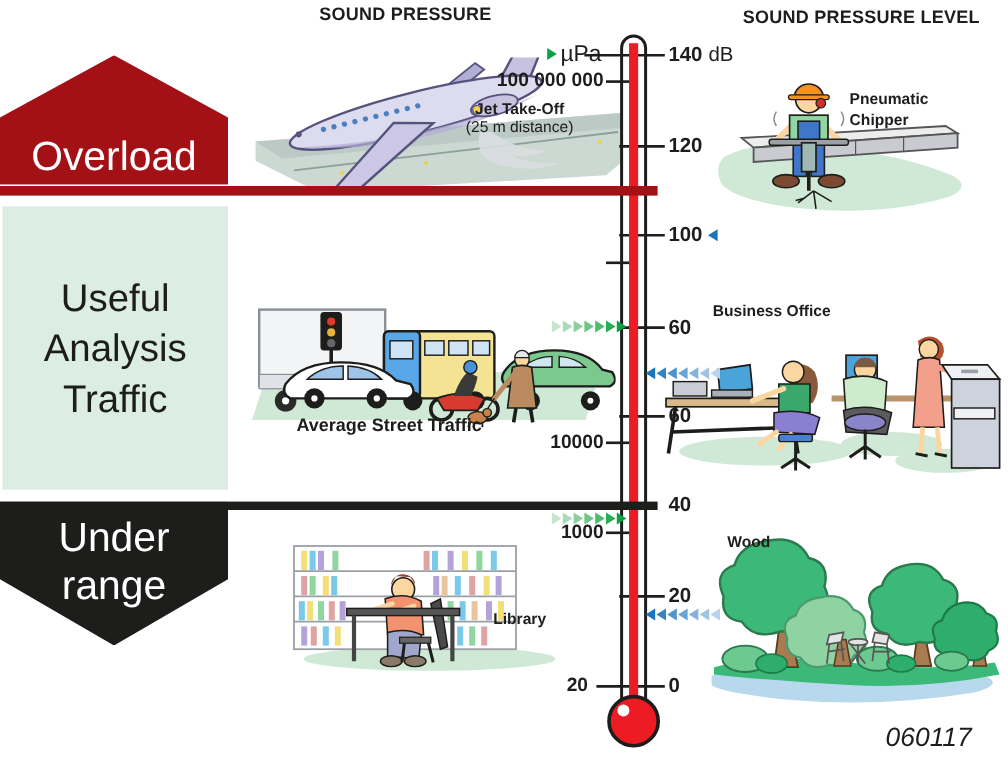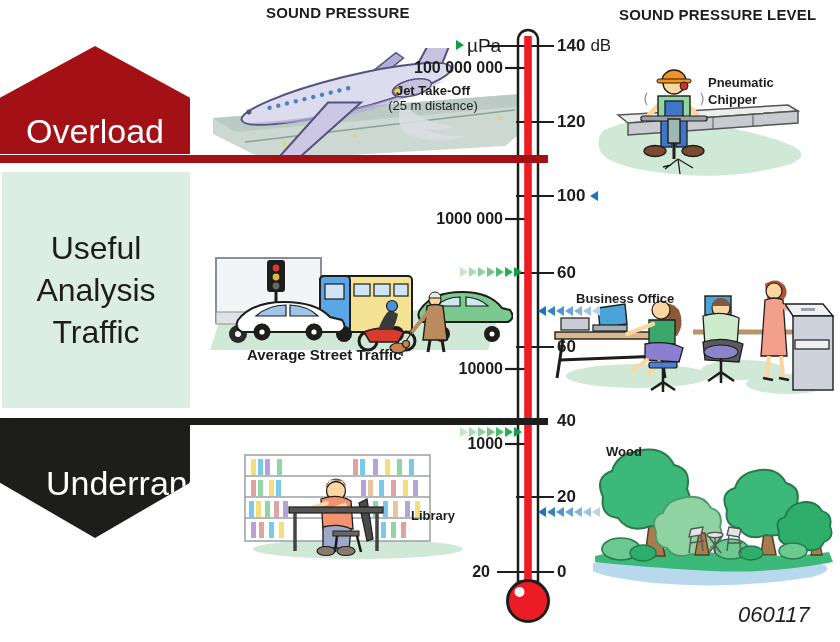--- a/index.html
+++ b/index.html
@@ -19,21 +19,21 @@
   
   #overload-shape{left:0;top:46px;width:190px;height:108px;background:var(--dark-red,#a31116);
     clip-path:polygon(50% 0%,100% 48%,100% 100%,0% 100%,0% 48%);
     display:flex;align-items:flex-end;justify-content:center;}
   #overload-shape .zone-big{color:#fff;font-size:34px;line-height:36px;padding-bottom:5px;}
   #useful-box{left:2px;top:172px;width:188px;height:236px;background:var(--panel-green,#dceee3);
     display:flex;flex-direction:column;align-items:center;justify-content:center;}
   #useful-box .zone-big{font-size:32px;line-height:42px;color:var(--ink);}
   #under-shape{left:0;top:418px;width:190px;height:120px;background:var(--ink,#1d1d1b);
     clip-path:polygon(0 0,100% 0,100% 54%,50% 100%,0 54%);
-    display:flex;flex-direction:row;align-items:center;padding-top:10px;box-sizing:border-box;padding-left:46px;}
+    display:flex;flex-direction:column;align-items:center;padding-top:10px;box-sizing:border-box;}
   #under-shape .zone-big{color:#fff;font-size:34px;line-height:40px;}
   
   #overload-line{left:0;top:155px;width:548px;height:8px;background:var(--dark-red,#a31116);z-index:40;}
   #under-line{left:0;top:418px;width:548px;height:7px;background:var(--ink,#1d1d1b);z-index:40;}
   
   .db-label{left:557px;font-size:17px;font-weight:700;line-height:20px;white-space:nowrap;display:flex;align-items:center;z-index:30;}
   .db-unit{font-weight:400;margin-left:5px;}
   .upa-label{left:388px;width:115px;text-align:right;font-size:16px;font-weight:700;line-height:20px;z-index:30;}
   #upa-unit{left:467px;top:35px;font-size:19px;font-weight:400;z-index:30;}
   #ref-code{left:738px;top:602px;font-size:22px;font-style:italic;z-index:30;}
@@ -222,21 +222,21 @@
       <path d="M226,108 l-2,22 M238,108 l2,22" stroke="#fbd6a0" stroke-width="4"></path>
       <path d="M220,130 l10,2 M236,130 l10,2" stroke="#1d1d1b" stroke-width="2.5"></path>
     </g>
     <g>
       <polygon points="250,68 242,56 280,56 290,68" fill="#eef0f4" stroke="#1d1d1b" stroke-width="1.4"></polygon>
       <rect x="250" y="68" width="40" height="74" fill="#cdd2dc" stroke="#1d1d1b" stroke-width="1.4"></rect>
       <rect x="252" y="92" width="34" height="9" fill="#eef0f4" stroke="#1d1d1b" stroke-width="1.2"></rect>
       <rect x="258" y="60" width="14" height="3" fill="#9aa0aa"></rect>
     </g>
   </svg>
-  <div class="abs note" style="left:576px;top:251px;margin-top:40px;">Business Office</div>
+  <div class="abs note" style="left:594px;top:251px;">Business Office</div>
 
   <svg class="abs ill" style="left:233px;top:443px;" width="265" height="120" viewBox="0 0 265 120">
     <ellipse cx="125" cy="106" rx="105" ry="10" fill="#cfe9d6"></ellipse>
     <rect x="12" y="12" width="185" height="86" fill="#fff" stroke="#9aa0a6" stroke-width="1.5"></rect>
     <line x1="12" y1="33" x2="197" y2="33" stroke="#9aa0a6" stroke-width="1.5"></line>
     <line x1="12" y1="54" x2="197" y2="54" stroke="#9aa0a6" stroke-width="1.5"></line>
     <line x1="12" y1="75" x2="197" y2="75" stroke="#9aa0a6" stroke-width="1.5"></line>
     <g>
       <rect x="18" y="16" width="5" height="16" fill="#f2df7a"></rect>
         <rect x="25" y="16" width="5" height="16" fill="#7ac9e8"></rect>
@@ -367,21 +367,20 @@
     <span>100</span>
     <span class="tri-l b0" style="margin-left:5px;"></span>
   </div>
   <div class="abs db-label" style="top:263px;">60</div>
   <div class="abs db-label" style="top:337px;">60</div>
   <div class="abs db-label" style="top:411px;">40</div>
   <div class="abs db-label" style="top:487px;">20</div>
   <div class="abs db-label" style="top:562px;">0</div>
 
   <div class="abs upa-label" style="top:58px;">100 000 000</div>
-  <div class="abs upa-label" style="top:209px;">1000 000</div>
   <div class="abs upa-label" style="top:359px;">10000</div>
   <div class="abs upa-label" style="top:434px;">1000</div>
   <div class="abs upa-label" style="top:562px;width:102px;">20</div>
 
   <div class="abs arrow-row" style="left:460px;top:267px;">
     <span class="tri-r g0"></span>
       <span class="tri-r g1"></span>
       <span class="tri-r g2"></span>
       <span class="tri-r g3"></span>
       <span class="tri-r g4"></span>

